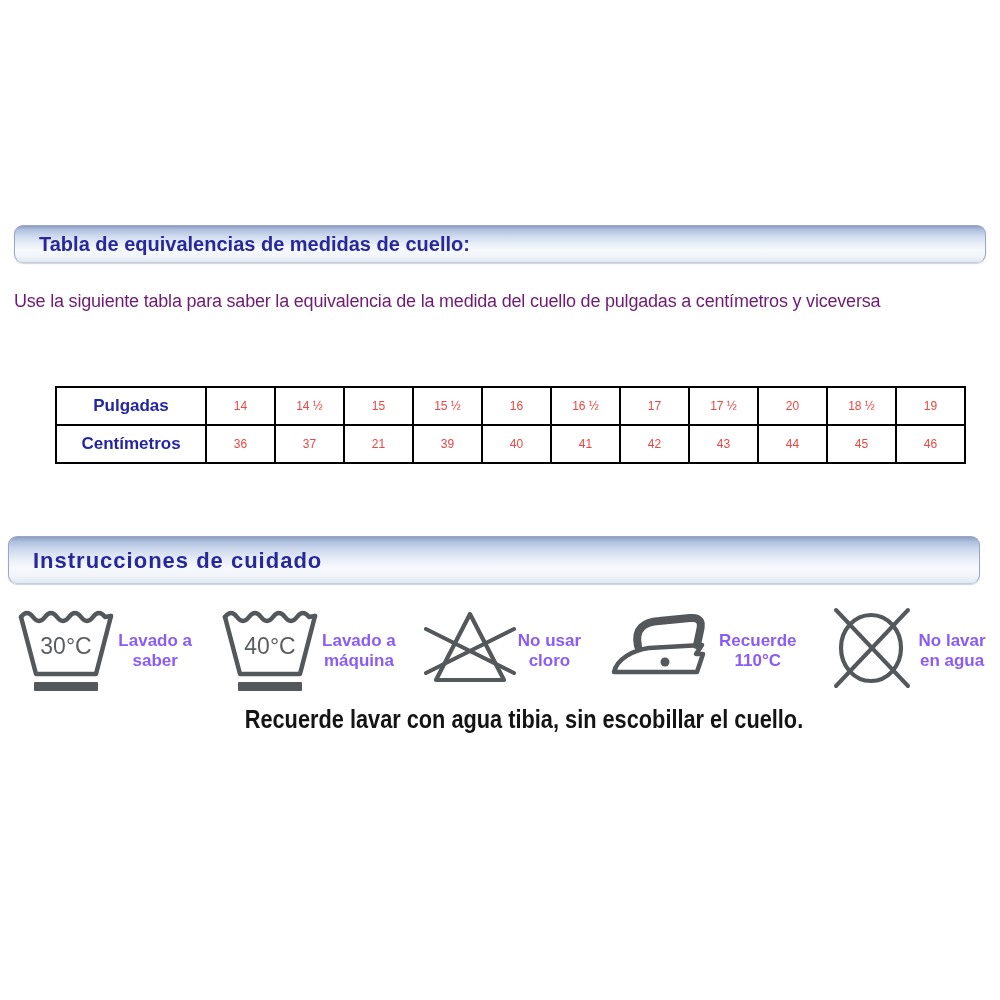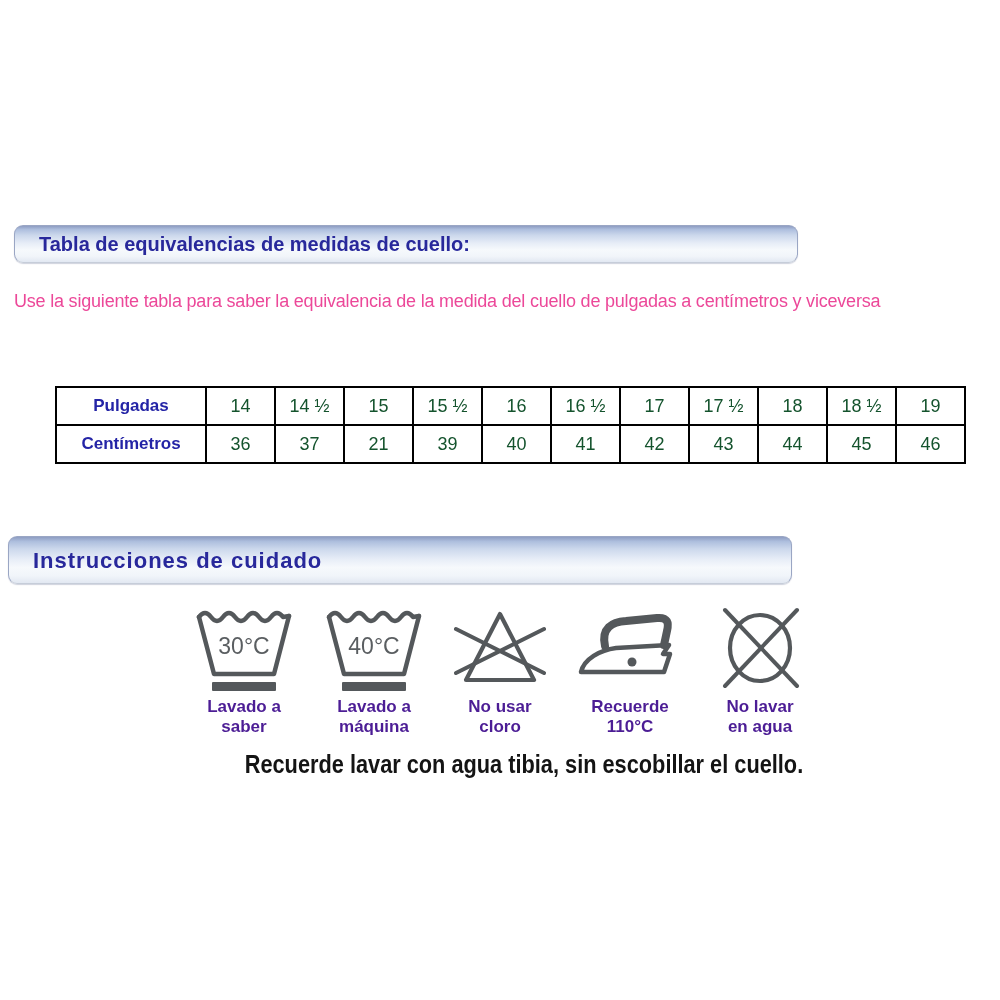--- a/index.html
+++ b/index.html
@@ -5,84 +5,84 @@
   html,body{margin:0;padding:0;}
   body{
     width:1000px;height:1000px;
     background:#ffffff;
     font-family:"Liberation Sans", sans-serif;
     overflow:hidden;
     position:relative;
   }
   .section-bar{
     margin-left:14px;
-    width:784px;
+    width:972px;
     box-sizing:border-box;
     background:linear-gradient(180deg,#8e9dc2 0%,#aebfde 10%,#ccd8ec 26%,#e7edf7 48%,#f6f9fc 66%,#f1f5fa 84%,#e2e8f2 100%);
     border:1px solid #9aa6c4;
     border-bottom-color:#c6cdd9;
     border-radius:9px;
     box-shadow:0 1px 1px rgba(120,130,160,0.35);
   }
   .bar1{margin-top:225px;height:38px;}
   .bar2{margin-top:72px;height:48px;margin-left:8px;}
   .bar-title{
     display:block;
     padding-left:24px;
     font-weight:bold;
     color:#28289b;
   }
   .bar1 .bar-title{font-size:20px;line-height:37px;}
   .bar2 .bar-title{font-size:22px;line-height:47px;letter-spacing:1px;}
   .intro{
     margin:28px 0 0 14px;
     font-size:18px;
-    color:#ec4899;
+    color:#701a75;
     letter-spacing:-0.2px;
   }
   .size-table{
     margin:74px 0 0 55px;
     border-collapse:collapse;
     border:2px solid #d946ef;
   }
   .size-table td{
     border:2px solid #000;
     height:36px;
     width:67px;
     text-align:center;
     vertical-align:middle;
-    font-size:18px;
-    color:#14532d;
+    font-size:12px;
+    color:#ef4444;
     padding:0;
   }
   .size-table td.rowhead{
     width:148px;
     font-weight:bold;
     font-size:17px;
     color:#2424a6;
   }
   .icons-row{
     margin-top:20px;
     display:flex;
     justify-content:center;
     align-items:flex-start;
     gap:26px;
   }
-  .care-icon{display:flex;flex-direction:column;align-items:center;}
+  .care-icon{display:flex;flex-direction:row;align-items:center;}
   .icon-box{
     height:88px;
     display:flex;
     align-items:center;
     justify-content:center;
   }
   .icon-label{
     margin-top:5px;
     text-align:center;
     font-weight:bold;
-    color:#4c1d95;
+    color:#8b5cf6;
     font-size:17px;
     line-height:20px;
   }
   .care-note{
     margin-top:14px;
     text-align:center;
     font-weight:bold;
     color:#141414;
     font-size:25px;
     line-height:27px;
@@ -118,21 +118,21 @@
         <tr>
       <td class="rowhead">Pulgadas</td>
       <td>14</td>
       <td>14 ½</td>
       <td>15</td>
       <td>15 ½</td>
       <td>16</td>
       <td>16 ½</td>
       <td>17</td>
       <td>17 ½</td>
-      <td>18</td>
+      <td>20</td>
       <td>18 ½</td>
       <td>19</td>
     </tr>
     <tr>
       <td class="rowhead">Centímetros</td>
       <td>36</td>
       <td>37</td>
       <td>21</td>
       <td>39</td>
       <td>40</td>

